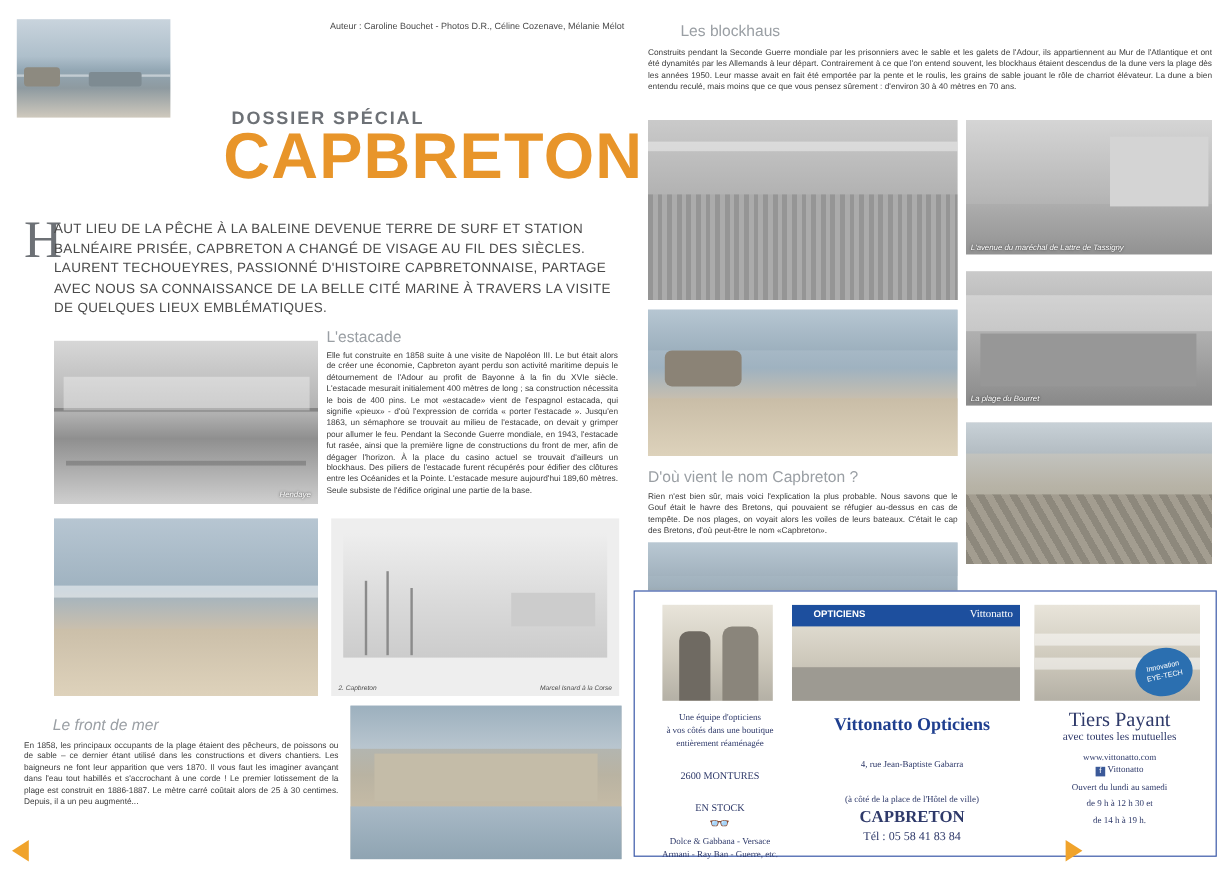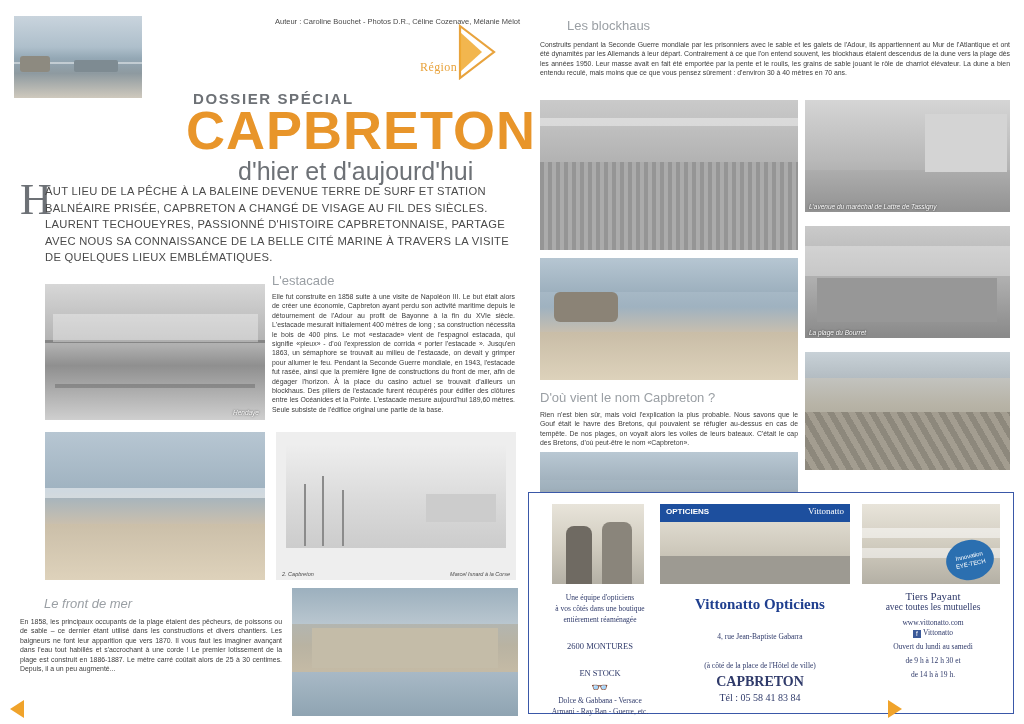--- a/index.html
+++ b/index.html
@@ -148,21 +148,21 @@
     color:#2f3a6a; font-family:"Liberation Serif", serif;
   }
   .ad-center .name { font-size:15px; font-weight:bold; color:#1f3f8f; }
   .ad-center .addr { font-size:7.5px; line-height:10px; margin-top:19px; }
   .ad-center .city { font-size:14px; font-weight:bold; margin-top:3px; }
   .ad-center .tel { font-size:10px; margin-top:2px; }
   .ad-right {
     position:absolute; left:860px; top:590px; width:146px; text-align:center;
     color:#2f3a6a; font-family:"Liberation Serif", serif;
   }
-  .ad-right .tp { font-size:11px; }
+  .ad-right .tp { font-size:17px; }
   .ad-right .mut { font-size:9.5px; }
   .ad-right .web { font-size:7.5px; margin-top:6px; }
   .ad-right .fb { font-size:7.5px; margin-top:1px; }
   .ad-right .hrs { font-size:7.5px; line-height:10px; margin-top:4px; }
   .fb-badge {
     display:inline-block; width:8px; height:8px; background:#3b5998;
     color:#fff; font-size:6.5px; line-height:8px; text-align:center;
     margin-right:2px; vertical-align:-1px; font-family:"Liberation Sans", sans-serif;
   }
 
@@ -183,31 +183,23 @@
 <div class="page">
 
   <div class="photo hero-photo g-sea">
     <div class="hstripe" style="top:46px;height:2px;background:rgba(255,255,255,.45);"></div>
     <div style="position:absolute;left:6px;top:40px;width:30px;height:16px;background:#8d8a80;border-radius:3px;"></div>
     <div style="position:absolute;left:60px;top:44px;width:44px;height:12px;background:#7e8b92;border-radius:2px;"></div>
   </div>
 
   <div class="authors">Auteur : Caroline Bouchet - Photos D.R., Céline Cozenave, Mélanie Mélot</div>
 
-  <div class="region-logo">
-    <svg width="90" height="64" viewBox="0 0 90 64">
-      <polygon points="40,4 74,30 40,56" fill="none" stroke="#e8a33d" stroke-width="2.2"></polygon>
-      <polygon points="40,10 62,30 40,50" fill="#f0a92f" opacity="0.85"></polygon>
-    </svg>
-    <div class="txt">Région</div>
-  </div>
 
   <div class="dossier">DOSSIER SPÉCIAL</div>
   <div class="title-main">CAPBRETON</div>
-  <div class="title-sub">d'hier et d'aujourd'hui</div>
 
   <div class="dropcap">H</div>
   <div class="chapo">AUT LIEU DE LA PÊCHE À LA BALEINE DEVENUE TERRE DE SURF ET STATION BALNÉAIRE PRISÉE, CAPBRETON A CHANGÉ DE VISAGE AU FIL DES SIÈCLES. LAURENT TECHOUEYRES, PASSIONNÉ D'HISTOIRE CAPBRETONNAISE, PARTAGE AVEC NOUS SA CONNAISSANCE DE LA BELLE CITÉ MARINE À TRAVERS LA VISITE DE QUELQUES LIEUX EMBLÉMATIQUES.</div>
 
   <div class="h-section estacade-h">L'estacade</div>
 
   <div class="photo estacade-photo bw g-bwsea">
     <div style="position:absolute;left:0;top:56px;width:100%;height:3px;background:rgba(0,0,0,.25);"></div>
     <div style="position:absolute;left:8px;top:30px;width:205px;height:28px;background:rgba(255,255,255,.35);"></div>
     <div style="position:absolute;left:10px;top:100px;width:200px;height:4px;background:rgba(0,0,0,.18);"></div>
@@ -283,21 +275,21 @@
 
   <div class="advert"></div>
 
   <div class="photo ad-photo1 g-shop">
     <div style="position:absolute;left:14px;top:22px;width:26px;height:58px;background:#6f6a62;border-radius:8px 8px 0 0;"></div>
     <div style="position:absolute;left:50px;top:18px;width:30px;height:62px;background:#8a857b;border-radius:8px 8px 0 0;"></div>
   </div>
 
   <div class="photo ad-photo2 g-shop">
     <div style="position:absolute;left:0;top:0;width:100%;height:18px;background:#1d4f9e;"></div>
-    <div style="position:absolute;left:6px;top:3px;font-size:8px;color:#fff;font-weight:bold;">OPTICIENS</div>
+    <div style="position:absolute;left:18px;top:3px;font-size:8px;color:#fff;font-weight:bold;">OPTICIENS</div>
     <div style="position:absolute;right:6px;top:2px;font-size:9px;color:#fff;font-family:'Liberation Serif',serif;">Vittonatto</div>
     <div style="position:absolute;left:0;top:52px;width:100%;height:28px;background:#9d9a92;"></div>
   </div>
 
   <div class="photo ad-photo3 g-shop">
     <div style="position:absolute;left:0;top:24px;width:100%;height:10px;background:rgba(255,255,255,.5);"></div>
     <div style="position:absolute;left:0;top:44px;width:100%;height:10px;background:rgba(255,255,255,.5);"></div>
     <div class="ad-badge">
       <span>Innovation</span>
       <span>EYE-TECH</span>

